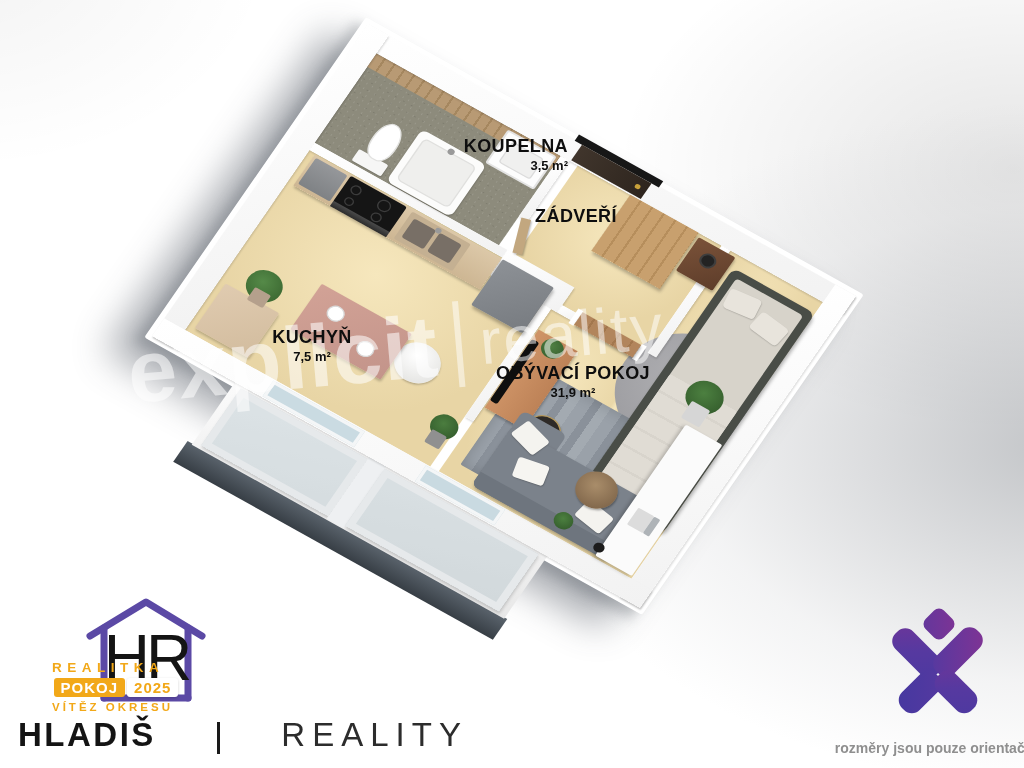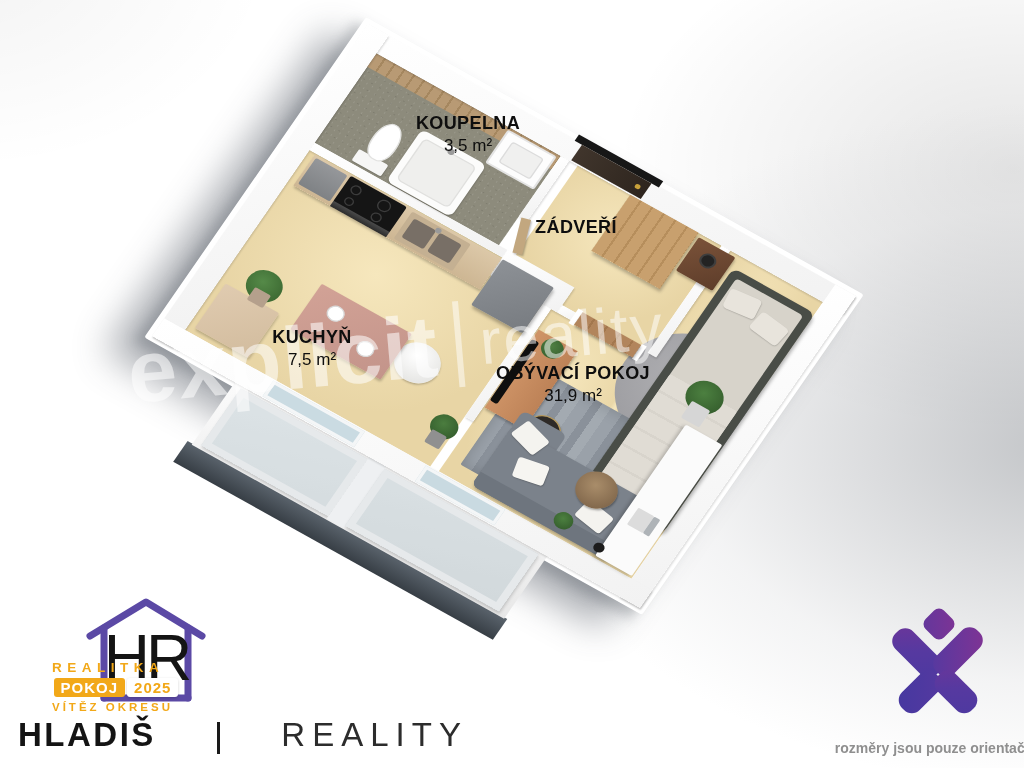--- a/index.html
+++ b/index.html
@@ -31,21 +31,21 @@
   .furn{z-index:6;}
   .low{z-index:3;}
   .door{z-index:7;}
   
   .balc-floor{background:linear-gradient(160deg,#fbfbfb,#e8e8e8);z-index:1;}
   .rail{border:11px solid #e6e9eb;background:rgba(175,192,201,.40);box-shadow:2px 3px 5px rgba(0,0,0,.18);z-index:1;}
   .slab{background:linear-gradient(#5b646d,#373e45);z-index:1;}
   
   .room-label{position:absolute;text-align:center;color:#0e0e0e;z-index:21;line-height:1.25;}
   .room-label .rn{font-size:18px;font-weight:700;letter-spacing:.4px;display:block;}
-  .room-label .ra{font-size:17px;font-weight:400;display:block;}
+  .room-label .ra{font-size:13px;font-weight:700;display:block;}
   
   .watermark{position:absolute;left:128px;top:322px;display:flex;align-items:center;gap:18px;
     transform:rotate(-5deg);transform-origin:left center;z-index:20;pointer-events:none;}
   .wm1{font-size:88px;font-weight:700;color:rgba(255,255,255,.55);letter-spacing:1px;}
   .wmbar{width:6px;height:86px;background:rgba(255,255,255,.5);}
   .wm2{font-size:64px;font-weight:300;color:rgba(255,255,255,.52);letter-spacing:2px;}
   
   .award{position:absolute;z-index:30;}
   .award-text{position:absolute;left:52px;top:660px;width:128px;text-align:left;z-index:31;}
   .l-realitka{font-size:13.5px;font-weight:800;letter-spacing:5.5px;color:#f2a818;margin-right:-5.5px;}
@@ -188,25 +188,25 @@
   <div class="door" style="left:180px;top:568px;width:150px;height:30px;background:rgba(185,208,218,.75);border:5px solid #f4f6f7;"></div>
   <div class="door" style="left:430px;top:568px;width:130px;height:30px;background:rgba(185,208,218,.75);border:5px solid #f4f6f7;"></div>
 </div>
 
 <div class="watermark">
   <span class="wm1">explicit</span>
   <span class="wmbar"></span>
   <span class="wm2">reality</span>
 </div>
 
-<div class="room-label" style="left:368px;top:112px;width:200px;">
+<div class="room-label" style="left:368px;top:135px;width:200px;text-align:right;">
   <span class="rn">KOUPELNA</span>
   <span class="ra">3,5 m²</span>
 </div>
-<div class="room-label" style="left:476px;top:216px;width:200px;">
+<div class="room-label" style="left:476px;top:205px;width:200px;">
   <span class="rn">ZÁDVEŘÍ</span>
 </div>
 <div class="room-label" style="left:212px;top:326px;width:200px;">
   <span class="rn">KUCHYŇ</span>
   <span class="ra">7,5 m²</span>
 </div>
 <div class="room-label" style="left:448px;top:362px;width:250px;">
   <span class="rn">OBÝVACÍ POKOJ</span>
   <span class="ra">31,9 m²</span>
 </div>

